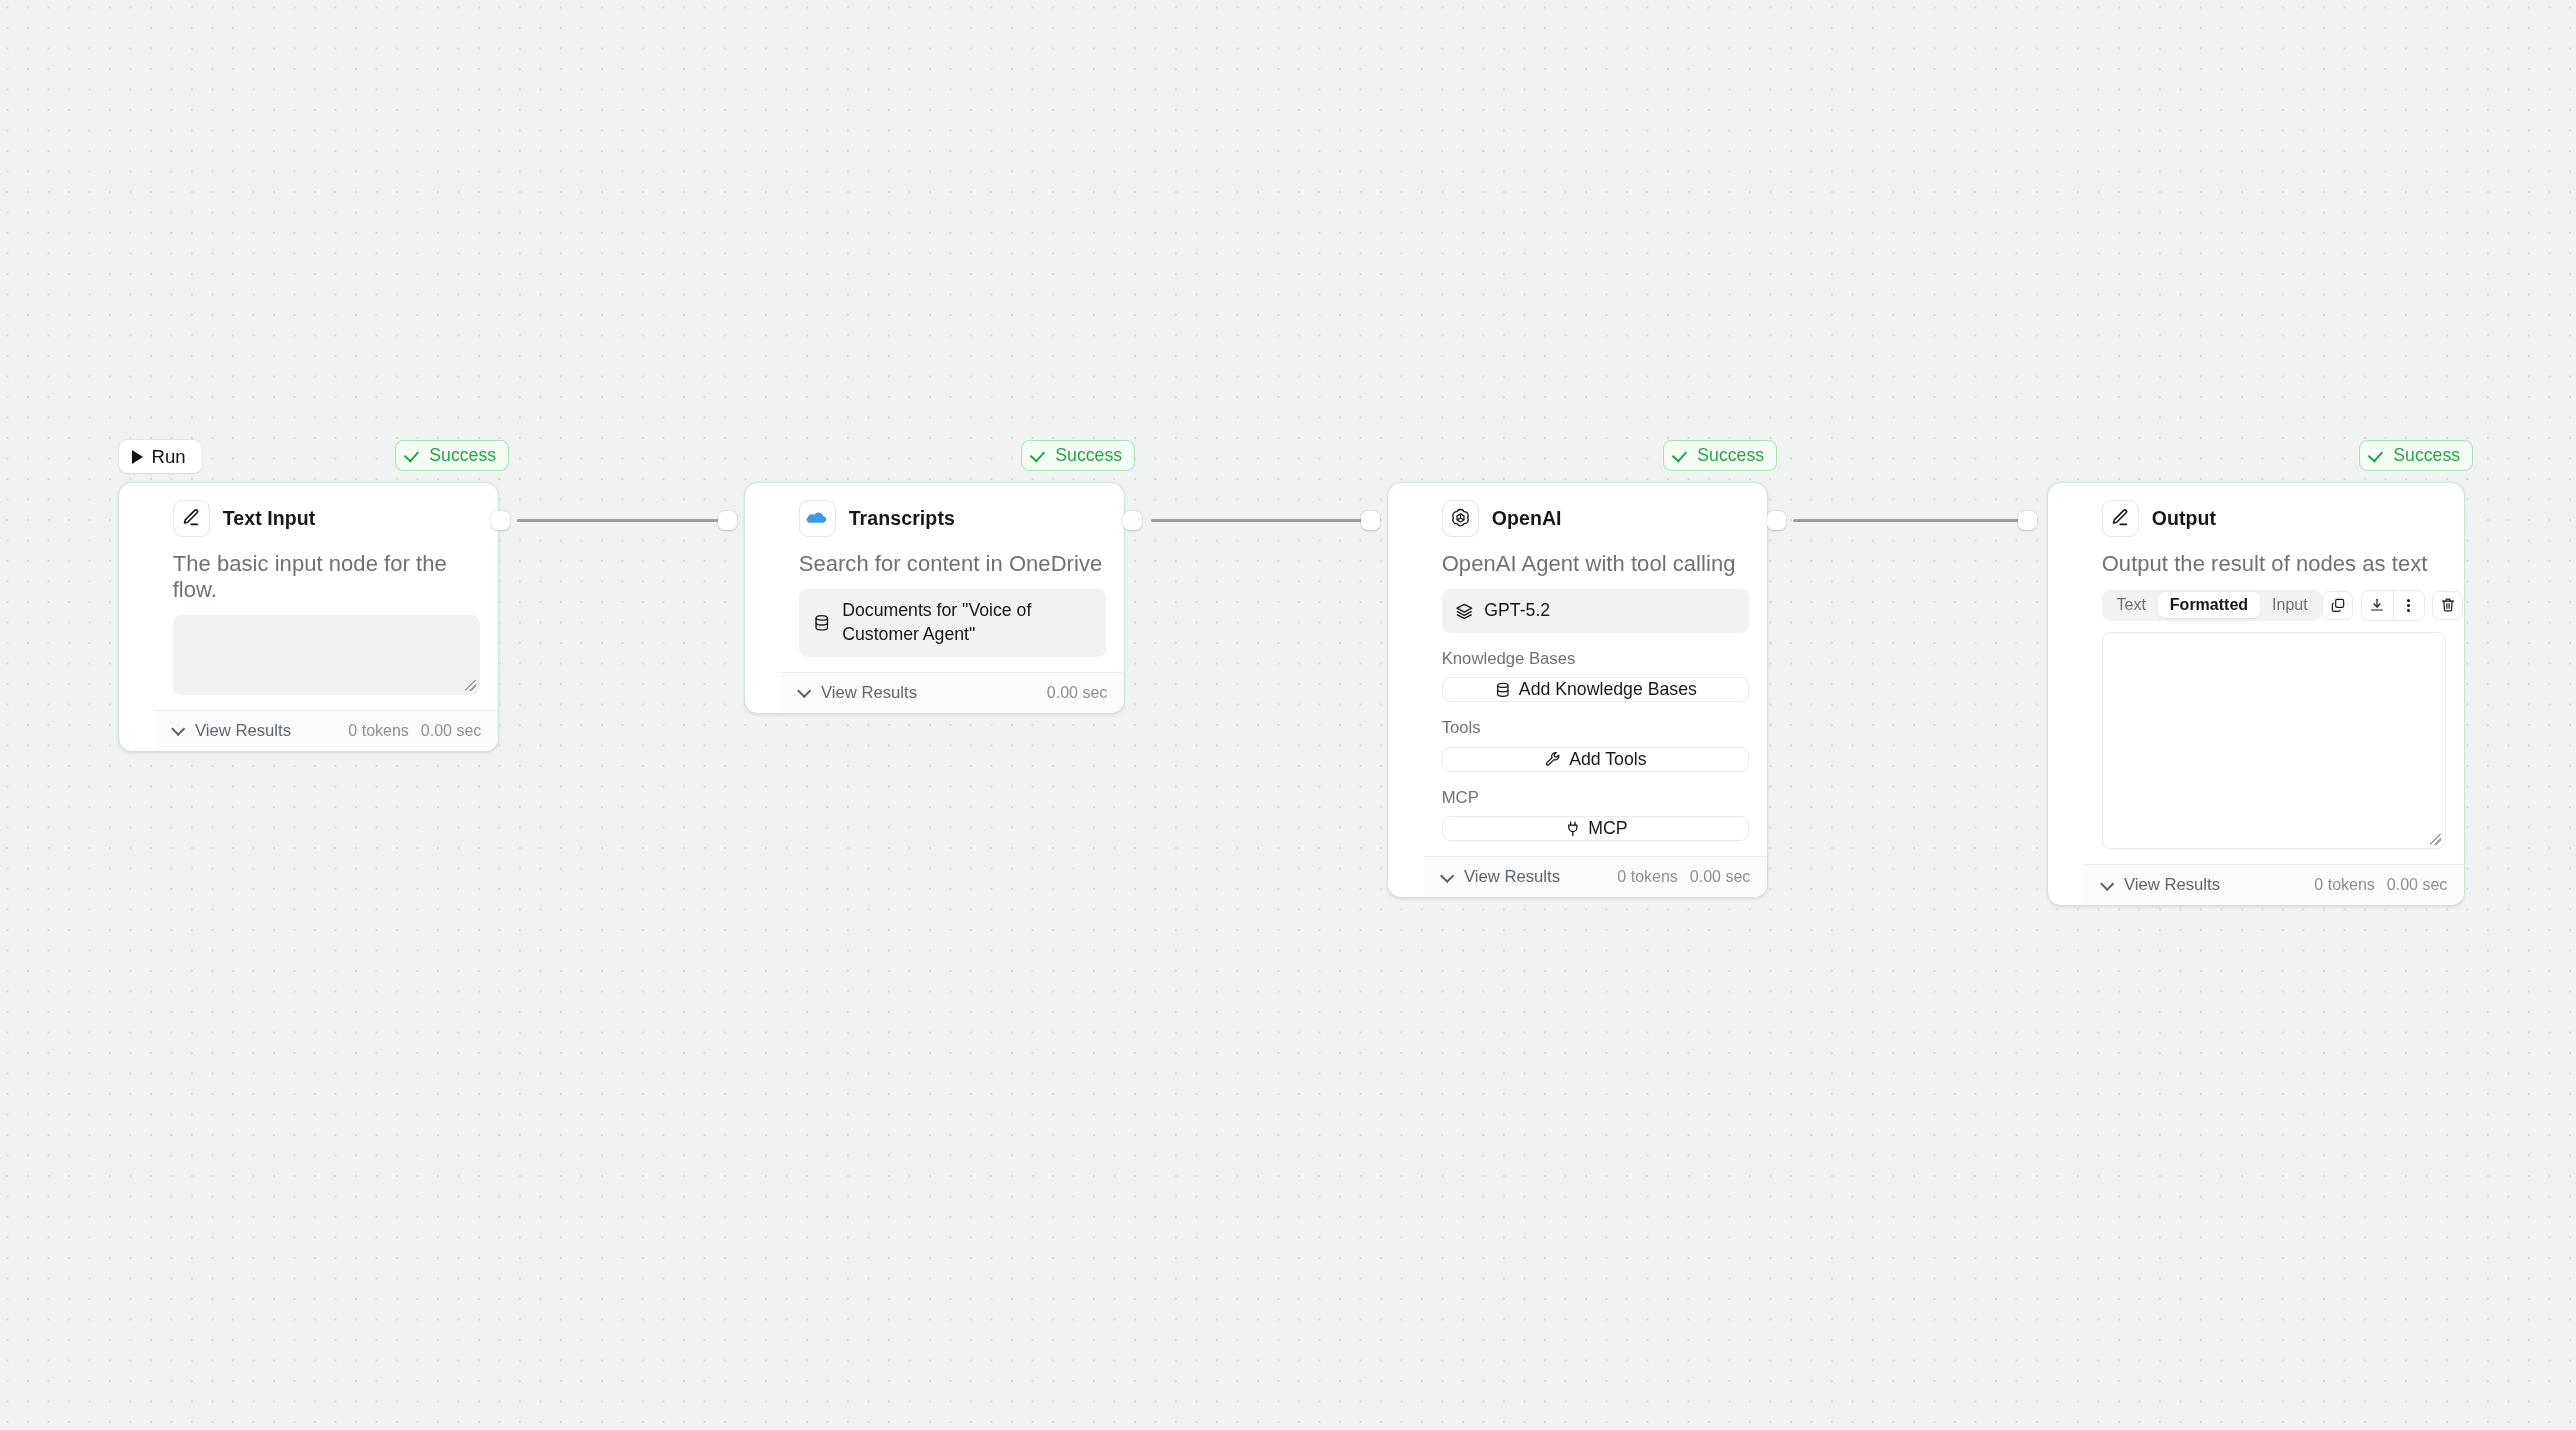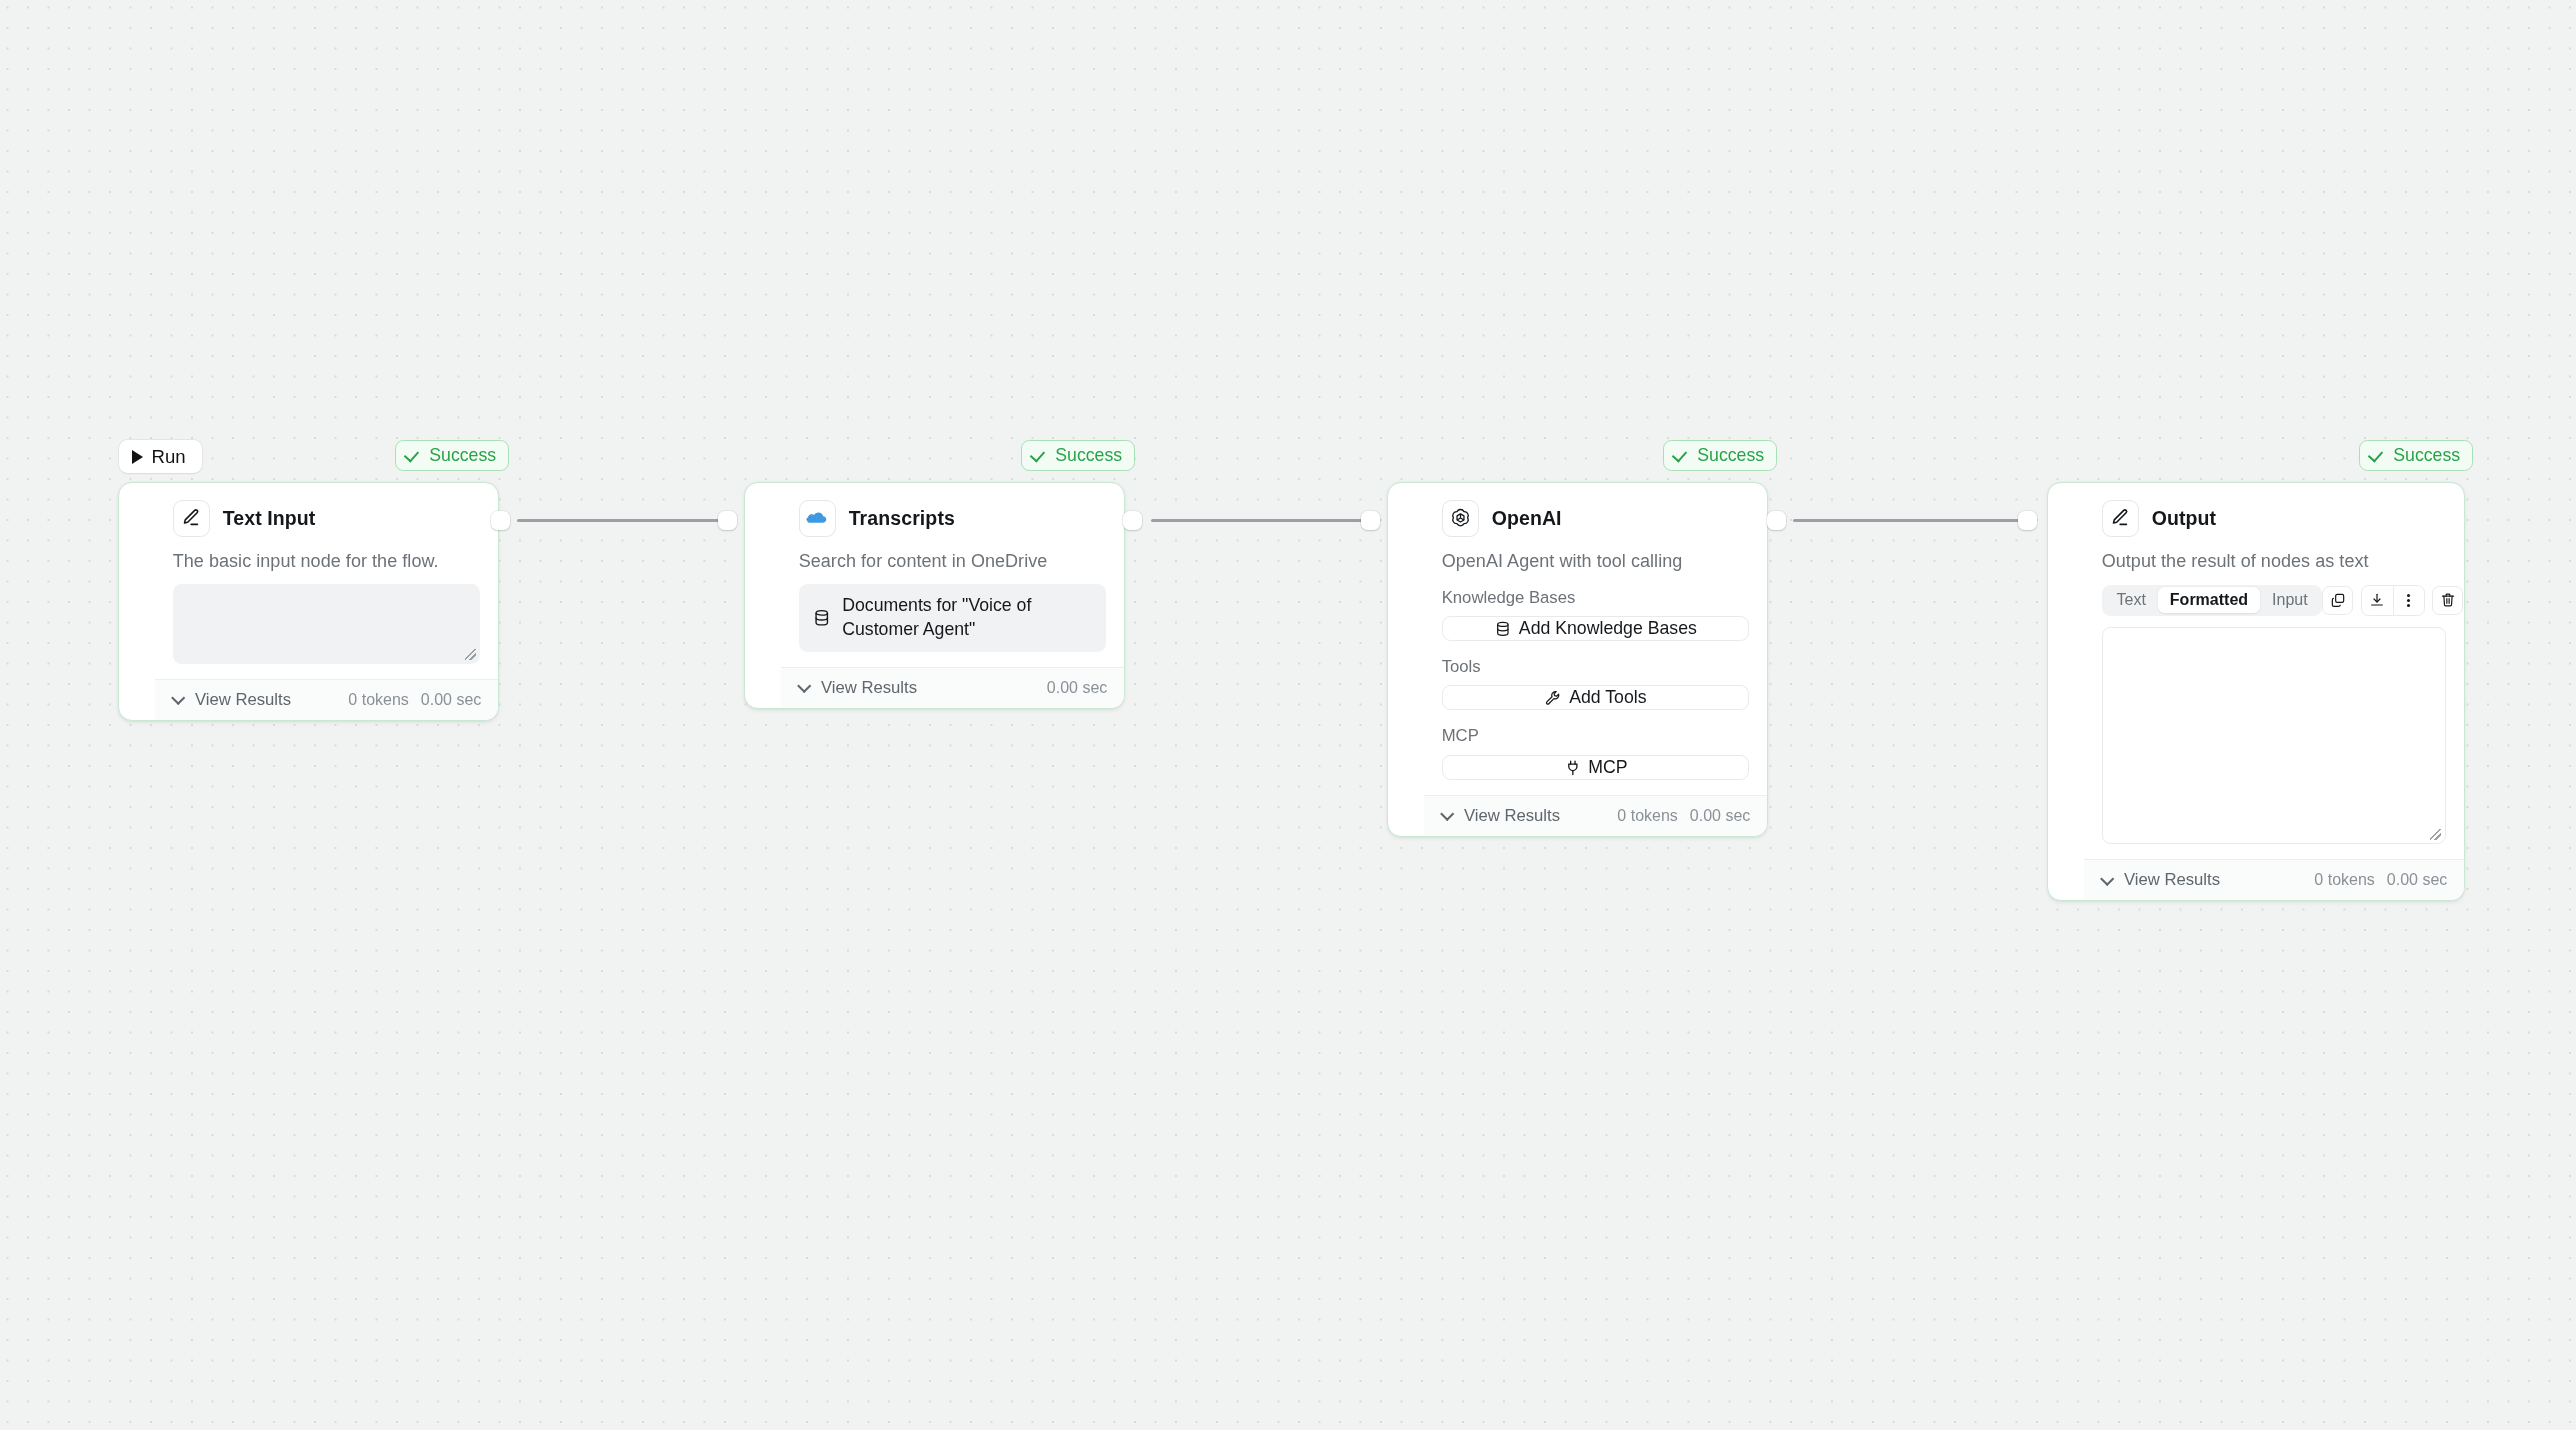--- a/index.html
+++ b/index.html
@@ -92,21 +92,21 @@
     border-radius: 9.3px;
     background: #fff;
     display: flex; align-items: center; justify-content: center;
     flex: 0 0 auto;
   }
   .node-title {
     font-size: 19.5px; font-weight: bold; color: #15181b; letter-spacing: 0.1px;
   }
   .node-desc {
     margin-top: 14px;
-    font-size: 18px;
+    font-size: 22px;
     color: #6c7278;
     letter-spacing: 0.05px;
   }
 
   
   .ta-gray {
     margin-top: 12px;
     background: #f1f2f3;
     border-radius: 8.4px;
     height: 80px;
@@ -361,20 +361,28 @@
           <svg width="23" height="23" viewBox="0 0 24 24" fill="none" stroke="#15181b" stroke-width="1.35" stroke-linejoin="round">
             <path d="M12 2.6c-1.6 0-3 .9-3.7 2.2-1.5-.1-3 .6-3.8 2-.8 1.4-.7 3.1.1 4.3-.8 1.3-.9 2.9-.1 4.3.8 1.4 2.3 2.1 3.8 2 .7 1.3 2.1 2.2 3.7 2.2s3-.9 3.7-2.2c1.5.1 3-.6 3.8-2 .8-1.4.7-3 -.1-4.3.8-1.2.9-2.9.1-4.3-.8-1.4-2.3-2.1-3.8-2C15 3.5 13.6 2.6 12 2.6z"></path>
             <path d="M12 7.2 15.6 9.3v4.3L12 15.7 8.4 13.6V9.3z"></path>
             <path d="M12 7.2v4.3l3.6 2.1M12 11.5 8.4 13.6"></path>
           </svg>
         </div>
         <div class="node-title">OpenAI</div>
       </div>
       <div class="node-desc">OpenAI Agent with tool calling</div>
 
+      <div class="chip-row">
+        <svg width="18.6" height="18.6" viewBox="0 0 24 24" fill="none" stroke="#15181b" stroke-width="1.7" stroke-linejoin="round" style="flex:0 0 auto;">
+          <path d="M12 3 21.5 8 12 13 2.5 8z"></path>
+          <path d="M2.5 12.2 12 17.2l9.5-5"></path>
+          <path d="M2.5 16.2 12 21.2l9.5-5"></path>
+        </svg>
+        <div class="chip-label">GPT-5.2</div>
+      </div>
 
       <div class="section-label">Knowledge Bases</div>
       <div class="wide-btn">
         <svg width="17.7" height="17.7" viewBox="0 0 24 24" fill="none" stroke="#15181b" stroke-width="1.7">
           <ellipse cx="12" cy="6" rx="7" ry="2.8"></ellipse>
           <path d="M5 6v12c0 1.6 3.1 2.8 7 2.8s7-1.2 7-2.8V6"></path>
           <path d="M5 12c0 1.6 3.1 2.8 7 2.8s7-1.2 7-2.8"></path>
         </svg>
         <span>Add Knowledge Bases</span>
       </div>

